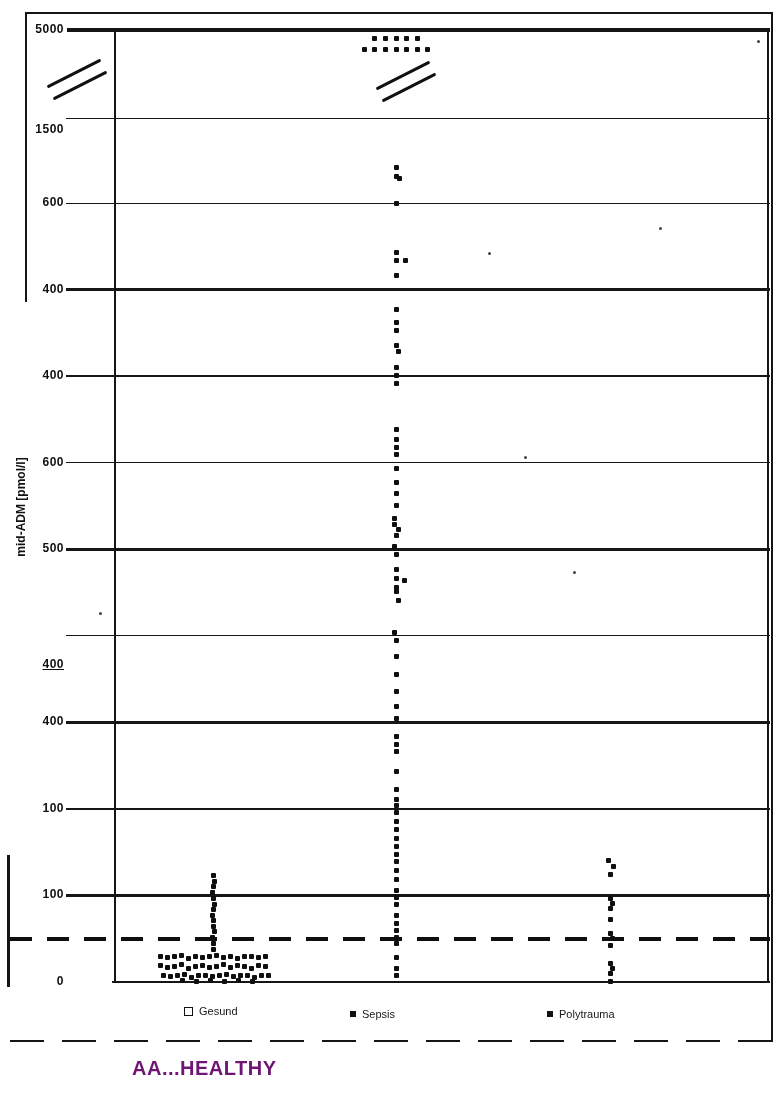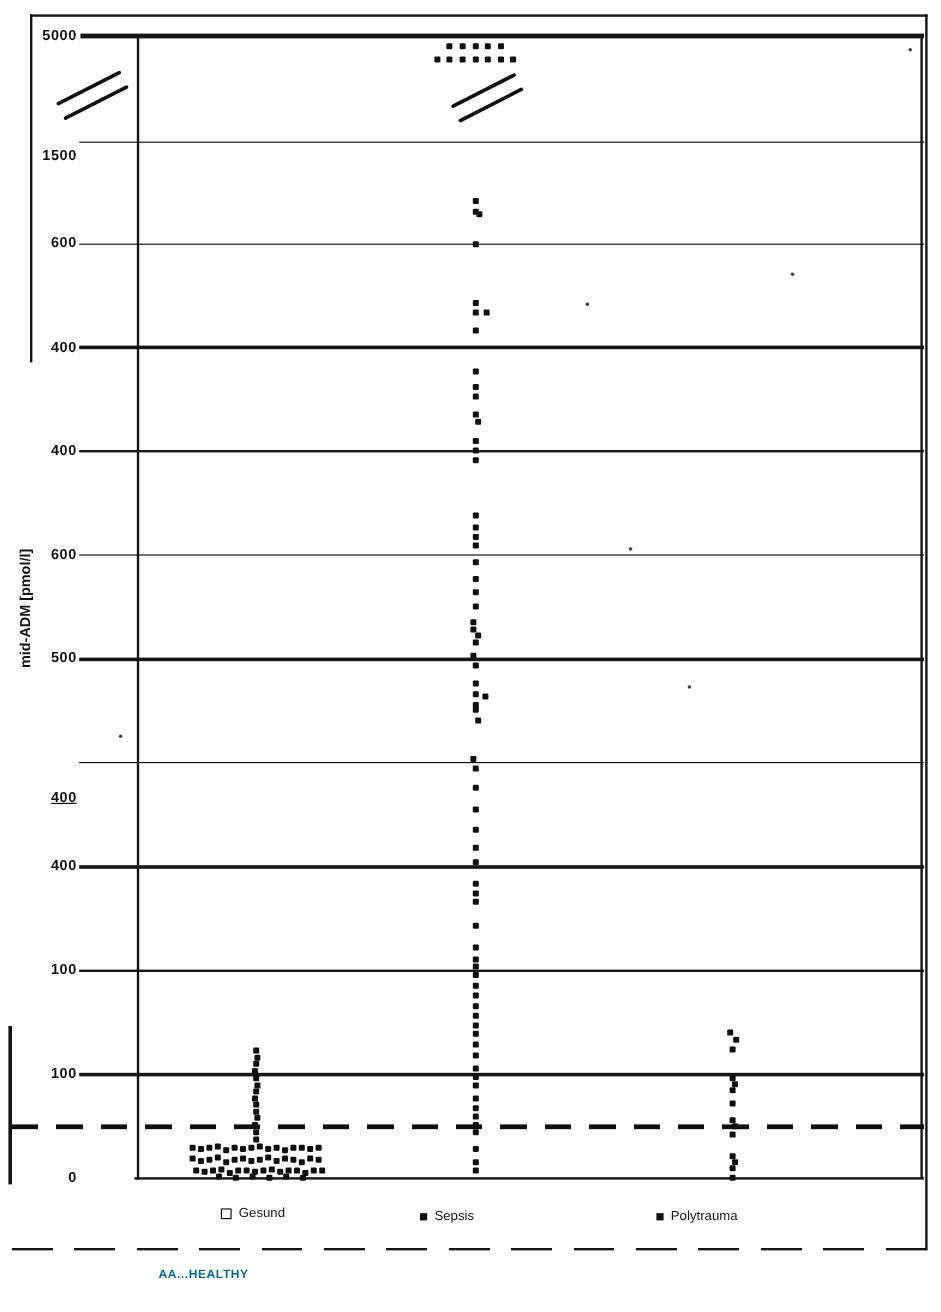--- a/index.html
+++ b/index.html
@@ -24,22 +24,22 @@
     background:repeating-linear-gradient(90deg,#141414 0 22px,transparent 22px 37px);
   }
   .outer-dashed{
     position:absolute;height:2px;
     background:repeating-linear-gradient(90deg,#1a1a1a 0 34px,transparent 34px 52px);
   }
   .legend-row{position:absolute;left:0;top:998px;width:784px;height:26px;}
   .legend-item{position:absolute;display:flex;align-items:center;gap:6px;font-size:11px;color:#1a1a1a;}
   .marker-open{width:7px;height:7px;border:1.5px solid #161616;background:transparent;display:inline-block;}
   .marker-filled{width:6px;height:6px;background:#161616;display:inline-block;}
-  .caption{position:absolute;left:132px;top:1057px;font-size:10px;font-weight:bold;
-    letter-spacing:0.5px;color:#0369a1;}
+  .caption{position:absolute;left:132px;top:1057px;font-size:20px;font-weight:bold;
+    letter-spacing:0.5px;color:#701a75;}
   .speck{position:absolute;width:3px;height:3px;background:#222;border-radius:50%;opacity:.85;}
 </style>
 </head>
 <body>
 
 <div id="figure">
 
   <div class="line" style="left:25px;top:12px;width:748px;height:2px;"></div>
   <div class="line" style="left:771px;top:12px;width:2px;height:1030px;"></div>
   <div class="line" style="left:25px;top:12px;width:2px;height:290px;"></div>

